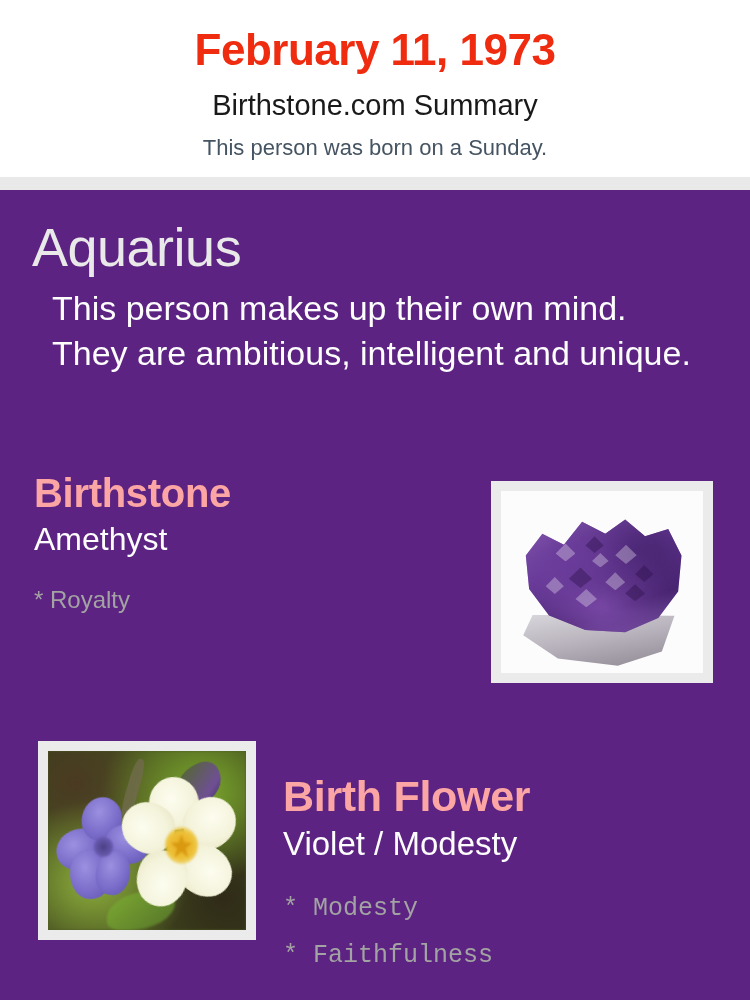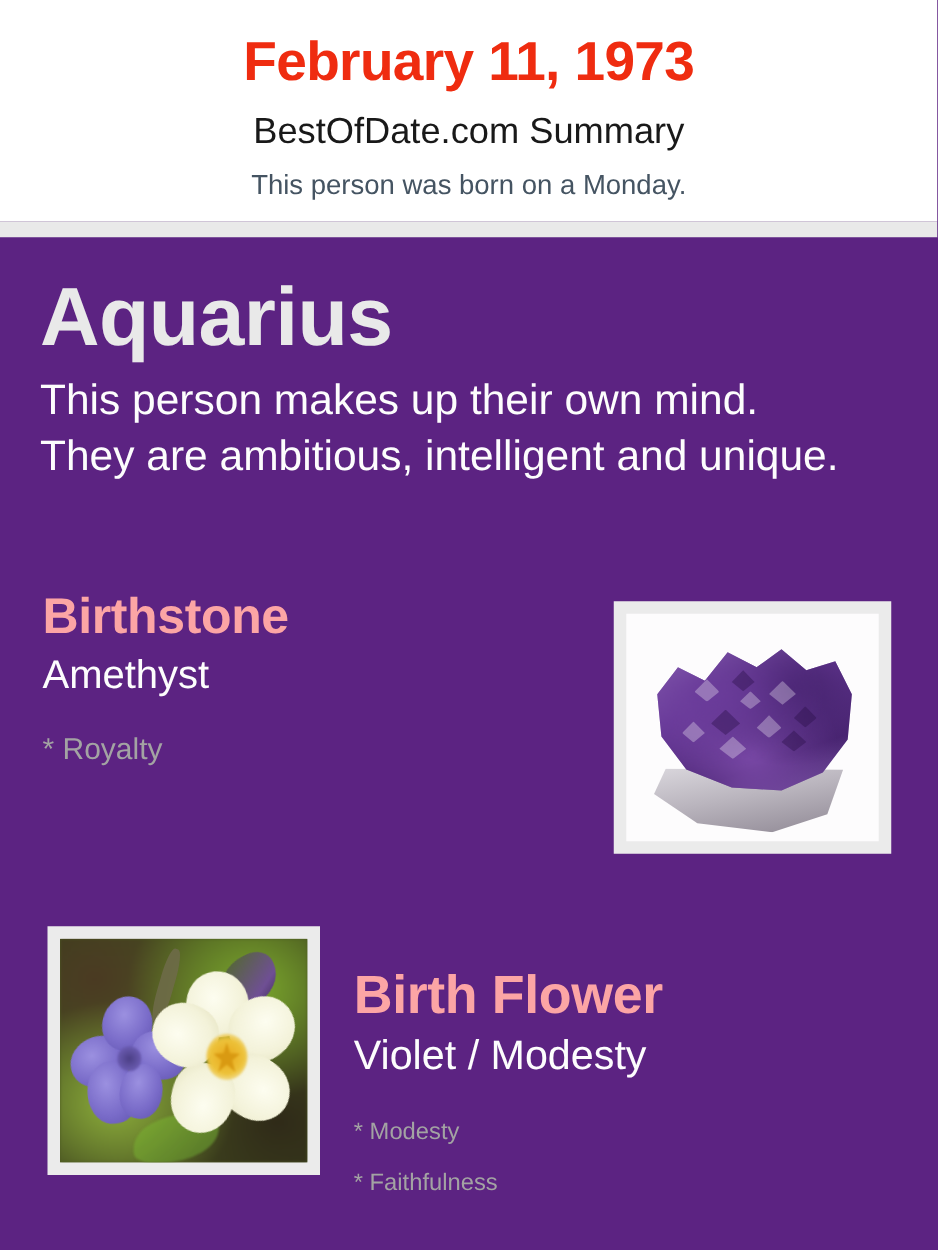--- a/index.html
+++ b/index.html
@@ -75,34 +75,35 @@
   }
 
   
   .zodiac {
     position: absolute;
     left: 32px; top: 30px;
     width: 660px;
   }
 
   .zodiac-name {
-    font-size: 66px;
-    font-weight: bold;
+    font-size: 54px;
+    font-weight: normal;
     color: #e9e9e9;
     line-height: 1;
     letter-spacing: -0.5px;
   }
 
   .zodiac-desc {
     font-size: 34px;
     font-weight: normal;
     color: #fdfdfd;
     line-height: 1.32;
     padding-top: 12px;
     width: 650px;
+    margin-left: 20px;
   }
 
   
   .birthstone {
     position: absolute;
     left: 34px; top: 283px;
     width: 420px;
   }
 
   .section-title {
@@ -300,31 +301,31 @@
   
   .birthflower {
     position: absolute;
     left: 283px; top: 545px;
     width: 430px;
     margin-top: 40px;
   }
   .birthflower .section-title { font-size: 43px; }
   .birthflower .section-sub { font-size: 33px; padding-top: 9px; }
   .birthflower .traits { padding-top: 14px; }
-  .birthflower .traits li { font-size: 19px; padding-top: 22px; }
+  .birthflower .traits li { font-size: 25px; padding-top: 22px; font-family: Liberation Mono, monospace; }
 </style>
 </head>
 <body>
 
 <div id="page">
 
   <div class="header">
     <div class="header-date">February 11, 1973</div>
-    <div class="header-site">BestOfDate.com Summary</div>
-    <div class="header-note">This person was born on a Monday.</div>
+    <div class="header-site">Birthstone.com Summary</div>
+    <div class="header-note">This person was born on a Sunday.</div>
   </div>
 
   <div class="gray-strip"></div>
 
   <div class="body-panel">
 
     <div class="zodiac">
       <div class="zodiac-name">Aquarius</div>
       <div class="zodiac-desc">This person makes up their own mind. They are ambitious, intelligent and unique.</div>
     </div>

